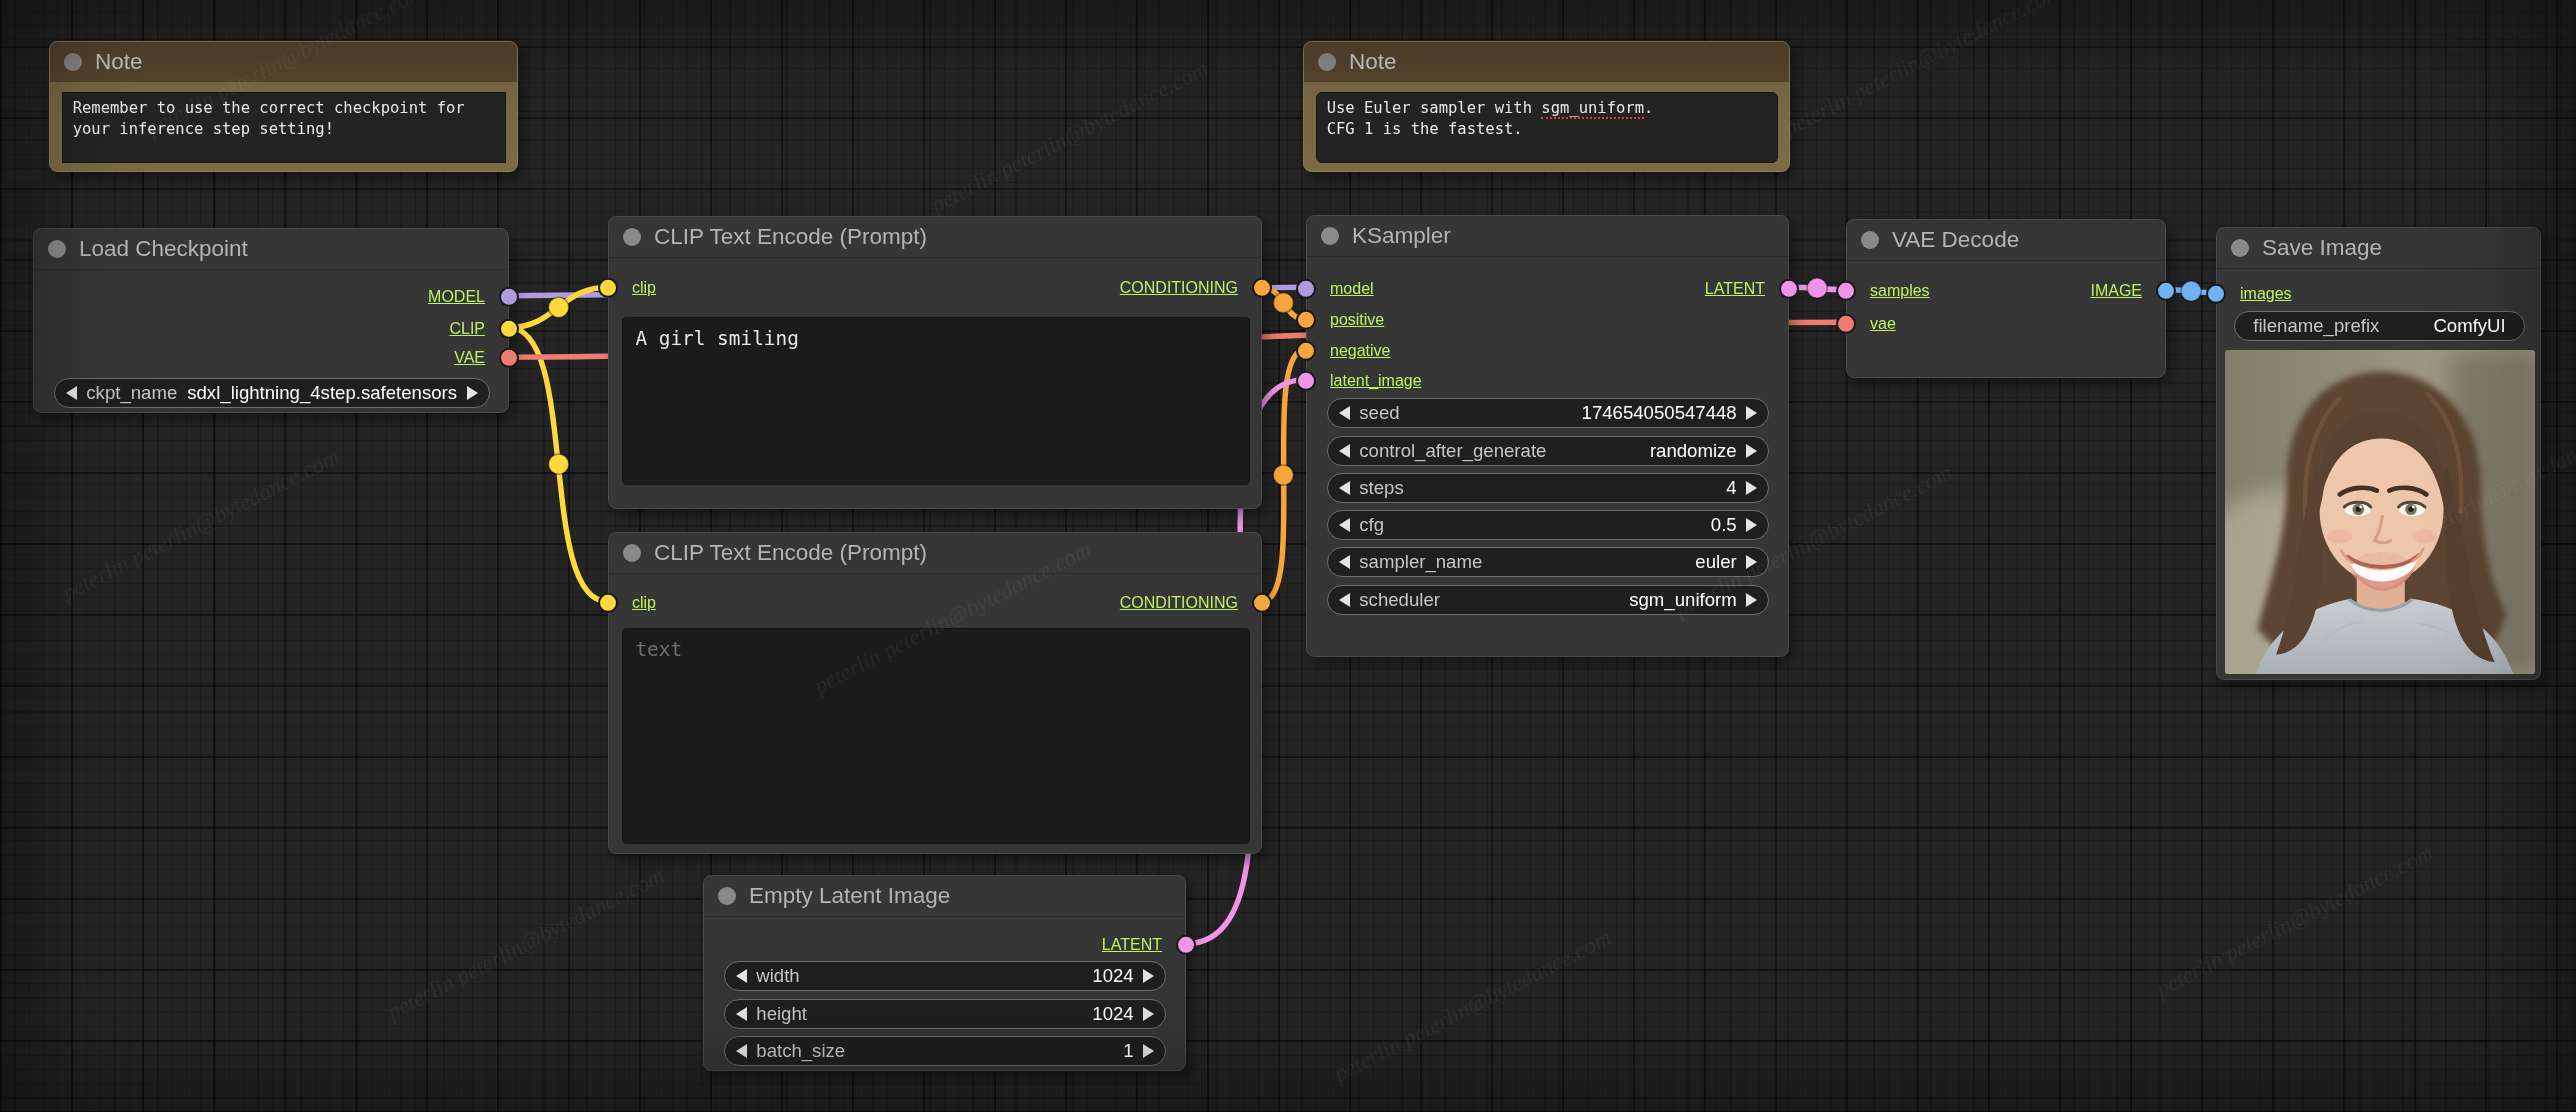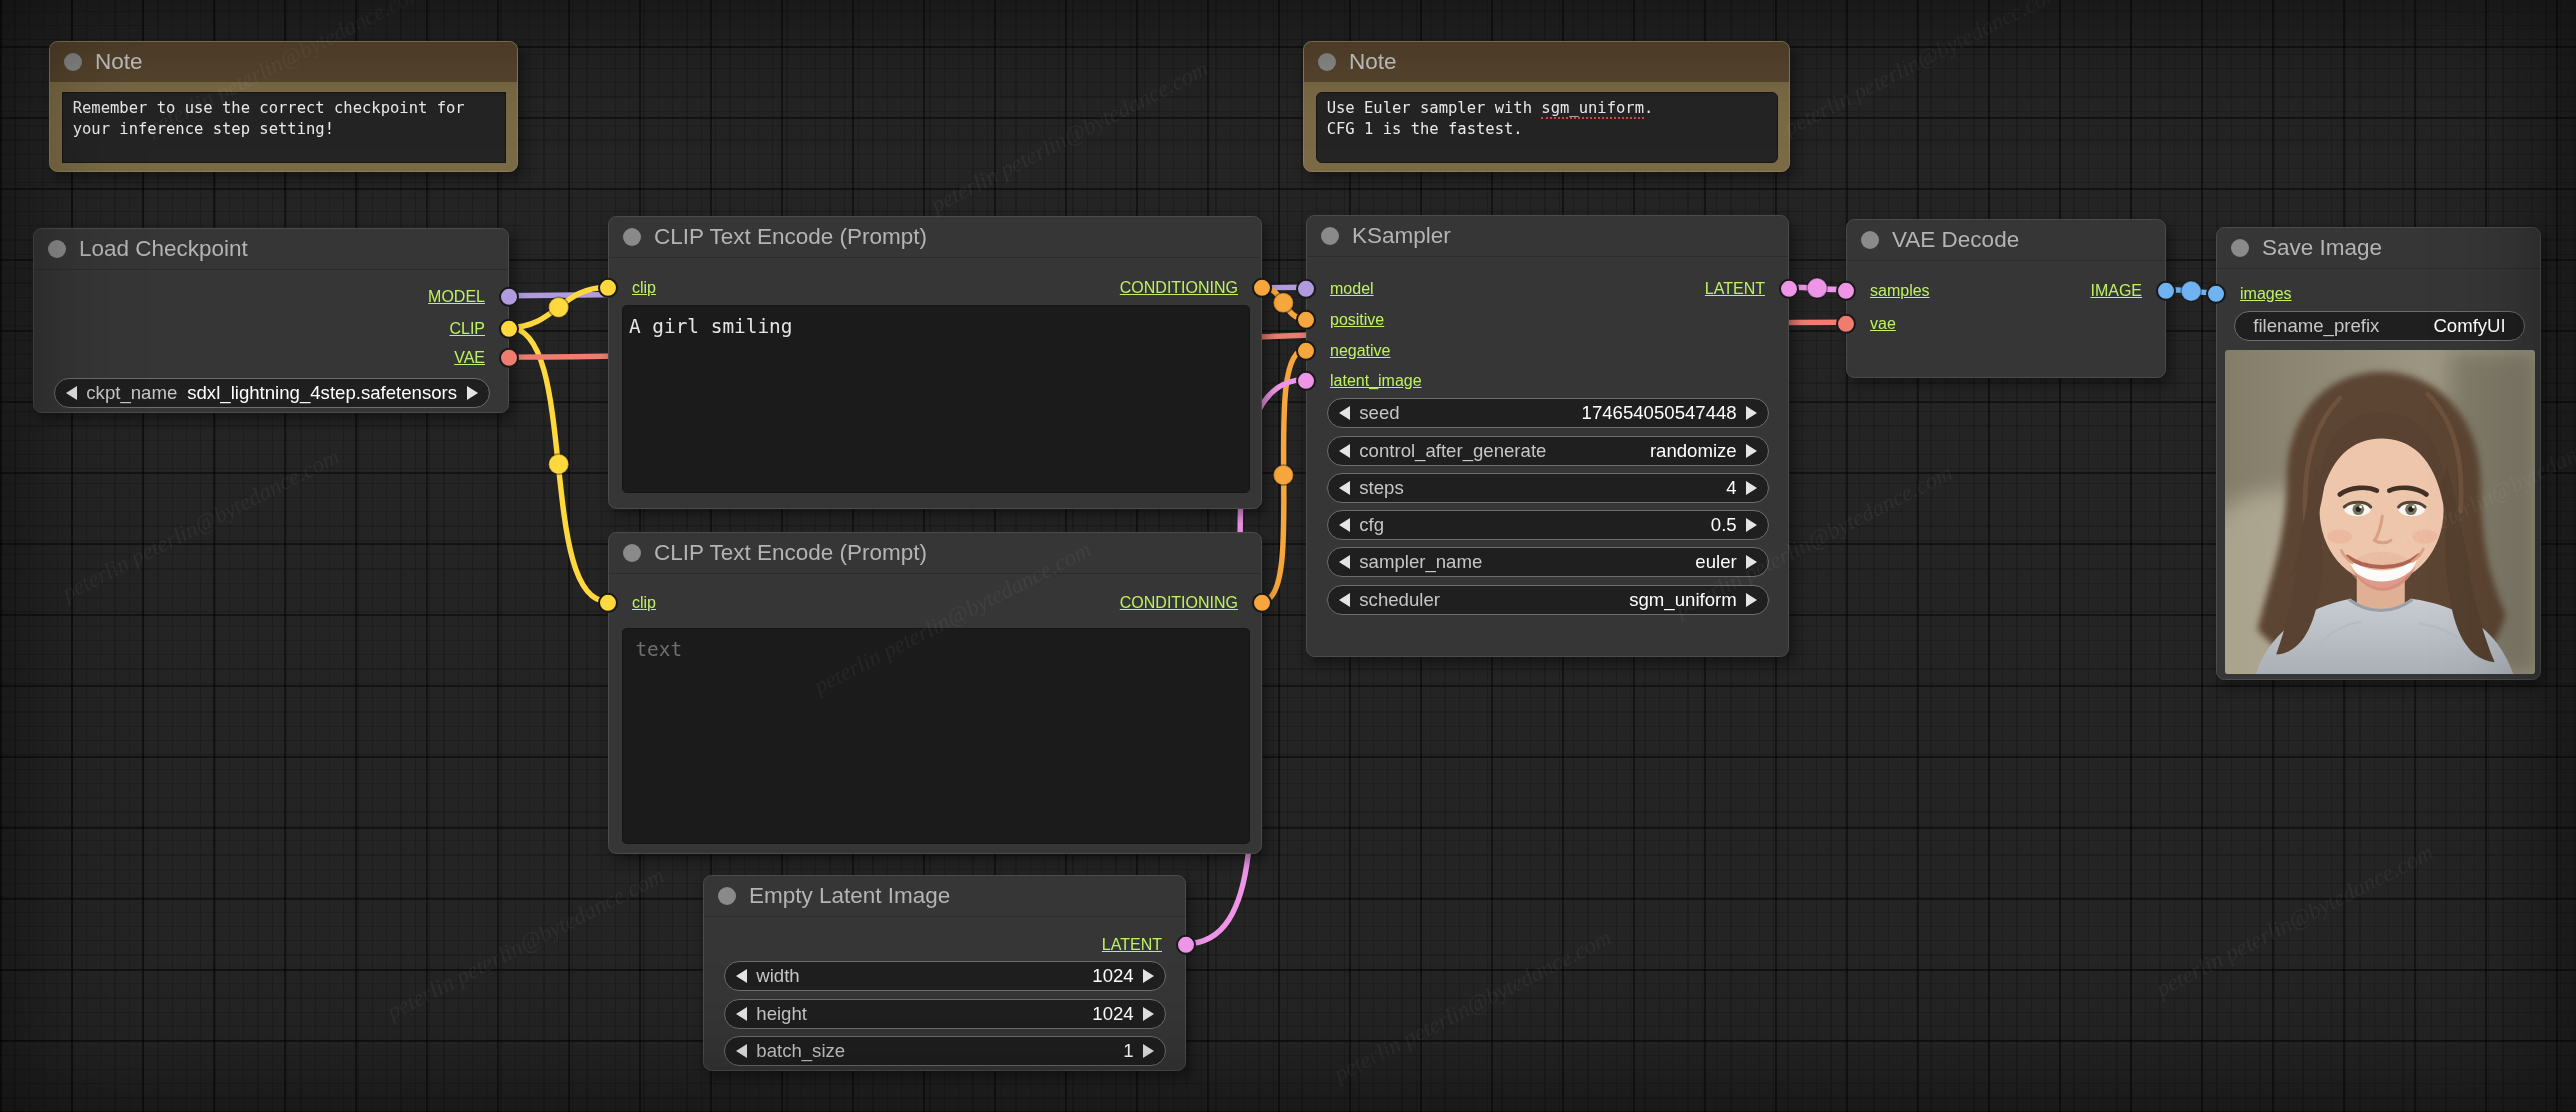--- a/index.html
+++ b/index.html
@@ -138,21 +138,21 @@
       <span>CLIP Text Encode (Prompt)</span>
     </div>
     <div class="port in" style="top:55px;">
       <span class="pdot" style="background: rgb(255, 216, 61);"></span>
       <span>clip</span>
     </div>
     <div class="port out" style="top:55px;">
       <span>CONDITIONING</span>
       <span class="pdot" style="background: rgb(247, 166, 61);"></span>
     </div>
-    <div class="tbox" style="left:13px;top:88px;width:628px;height:188px;padding-left:6px;">A girl smiling</div>
+    <div class="tbox" style="left:13px;top:100px;width:628px;height:168px;">A girl smiling</div>
   </div>
 
   <div class="node" style="left:608px;top:532px;width:654px;height:322px;">
     <div class="ntitle">
       <span class="tdot"></span>
       <span>CLIP Text Encode (Prompt)</span>
     </div>
     <div class="port in" style="top:54px;">
       <span class="pdot" style="background: rgb(255, 216, 61);"></span>
       <span>clip</span>

